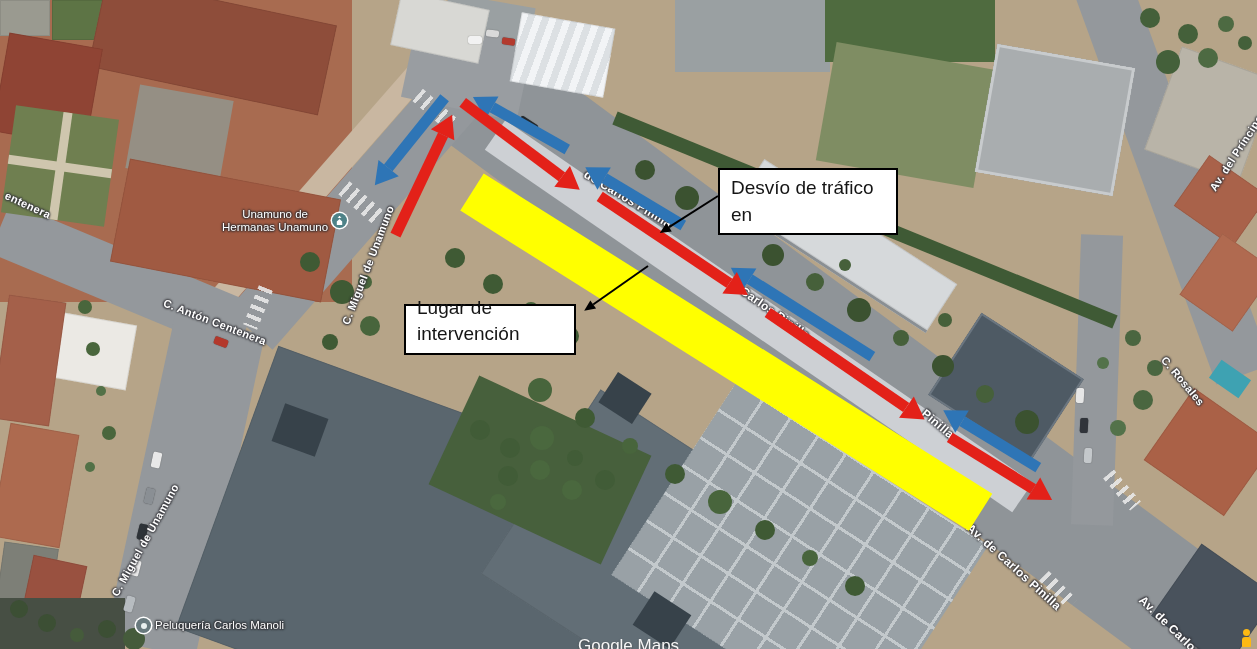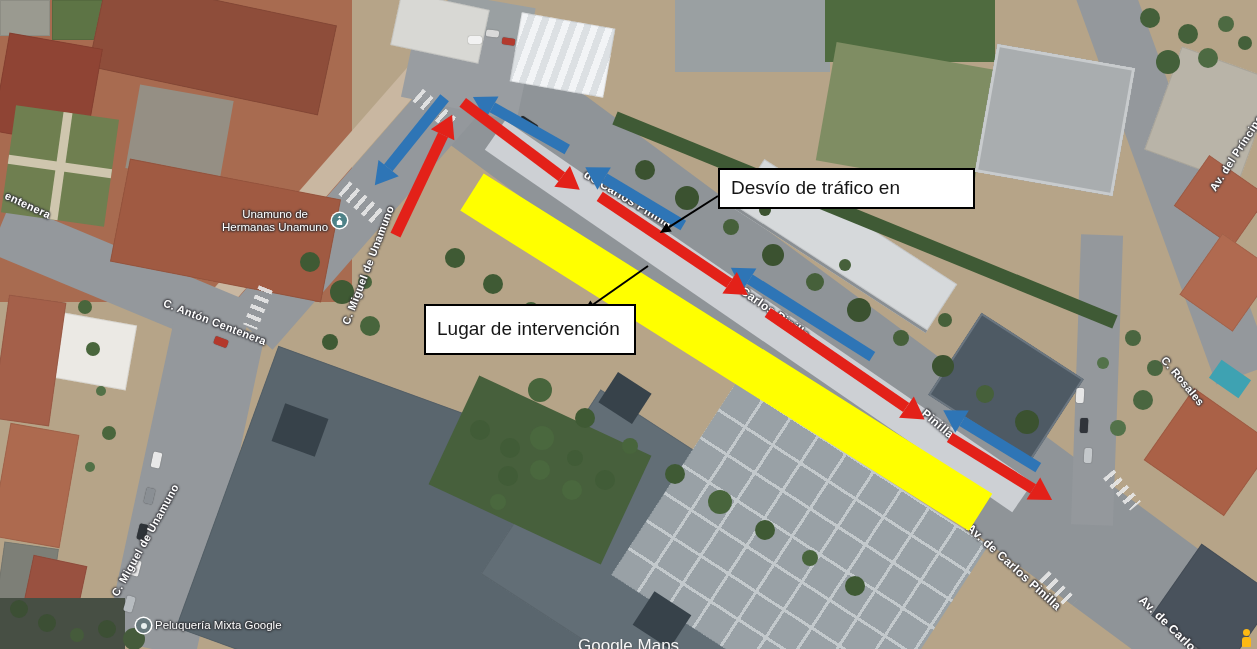--- a/index.html
+++ b/index.html
@@ -173,21 +173,21 @@
           <path d="M4.4 0h1.2v2.4H4.4z" fill="#fff"></path>
           <path d="M3.2 0.9h3.6v1.1H3.2z" fill="#fff"></path>
           <path d="M2 10V6L5 3.2 8 6v4z" fill="#fff"></path>
         </svg>
     </span>
   </div>
   <div class="a poi" style="left:136px;top:618px;">
     <span class="pdot">
         <span class="in"></span>
       </span>
-    <div>Peluquería Mixta Google</div>
+    <div>Peluquería Carlos Manoli</div>
   </div>
 
   <div class="a tl band" style="left:472px;top:170px;width:601px;height:44px;transform:rotate(32.2deg);"></div>
 
   <div class="a arrow big blue" style="left:445px;top:85px;width:112px;transform:rotate(128.8deg);">
       <div class="sh"></div>
       <div class="hd"></div>
     </div>
   <div class="a arrow big blue" style="left:567px;top:137px;width:108px;transform:rotate(209.4deg);">
       <div class="sh"></div>
@@ -229,24 +229,24 @@
 
   <div class="a arrow thin" style="left:718px;top:190px;width:69px;transform:rotate(147.5deg);">
       <div class="sh"></div>
       <div class="hd"></div>
     </div>
   <div class="a arrow thin" style="left:648px;top:260px;width:78px;transform:rotate(144.9deg);">
       <div class="sh"></div>
       <div class="hd"></div>
     </div>
 
-  <div class="a callout" style="left:718px;top:168px;width:257px;">
+  <div class="a callout" style="left:718px;top:168px;width:180px;">
     <div>Desvío de tráfico en</div>
   </div>
-  <div class="a callout" style="left:424px;top:304px;width:212px;height:51px;display:flex;align-items:center;">
+  <div class="a callout" style="left:404px;top:304px;width:172px;height:51px;display:flex;align-items:flex-end;">
     <div>Lugar de intervención</div>
   </div>
 
   <div class="a wm" style="left:578px;top:636px;">Google Maps</div>
   <div class="a pegman" style="left:1240px;top:629px;">
     <div class="ph"></div>
     <div class="pb"></div>
   </div>
 
 </div>

